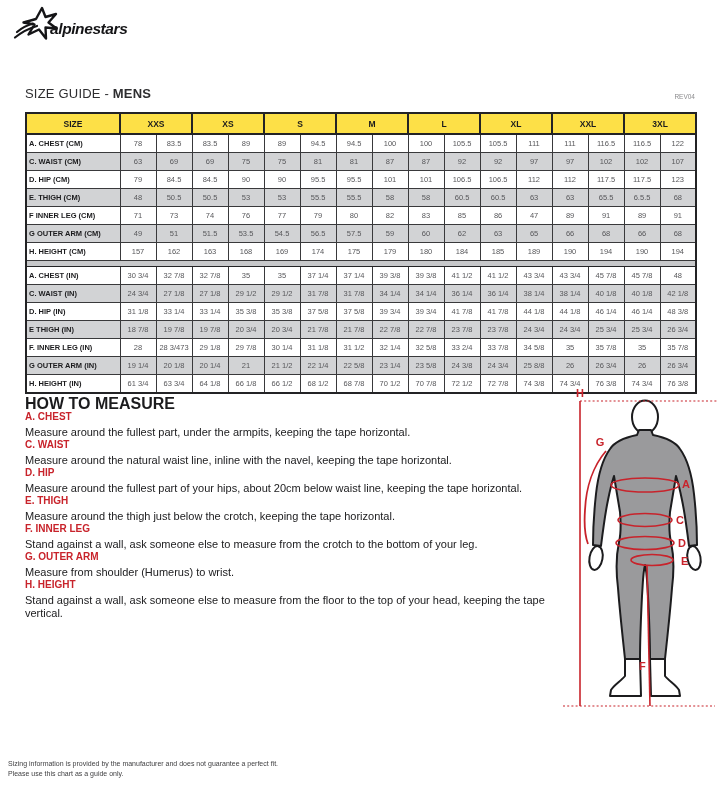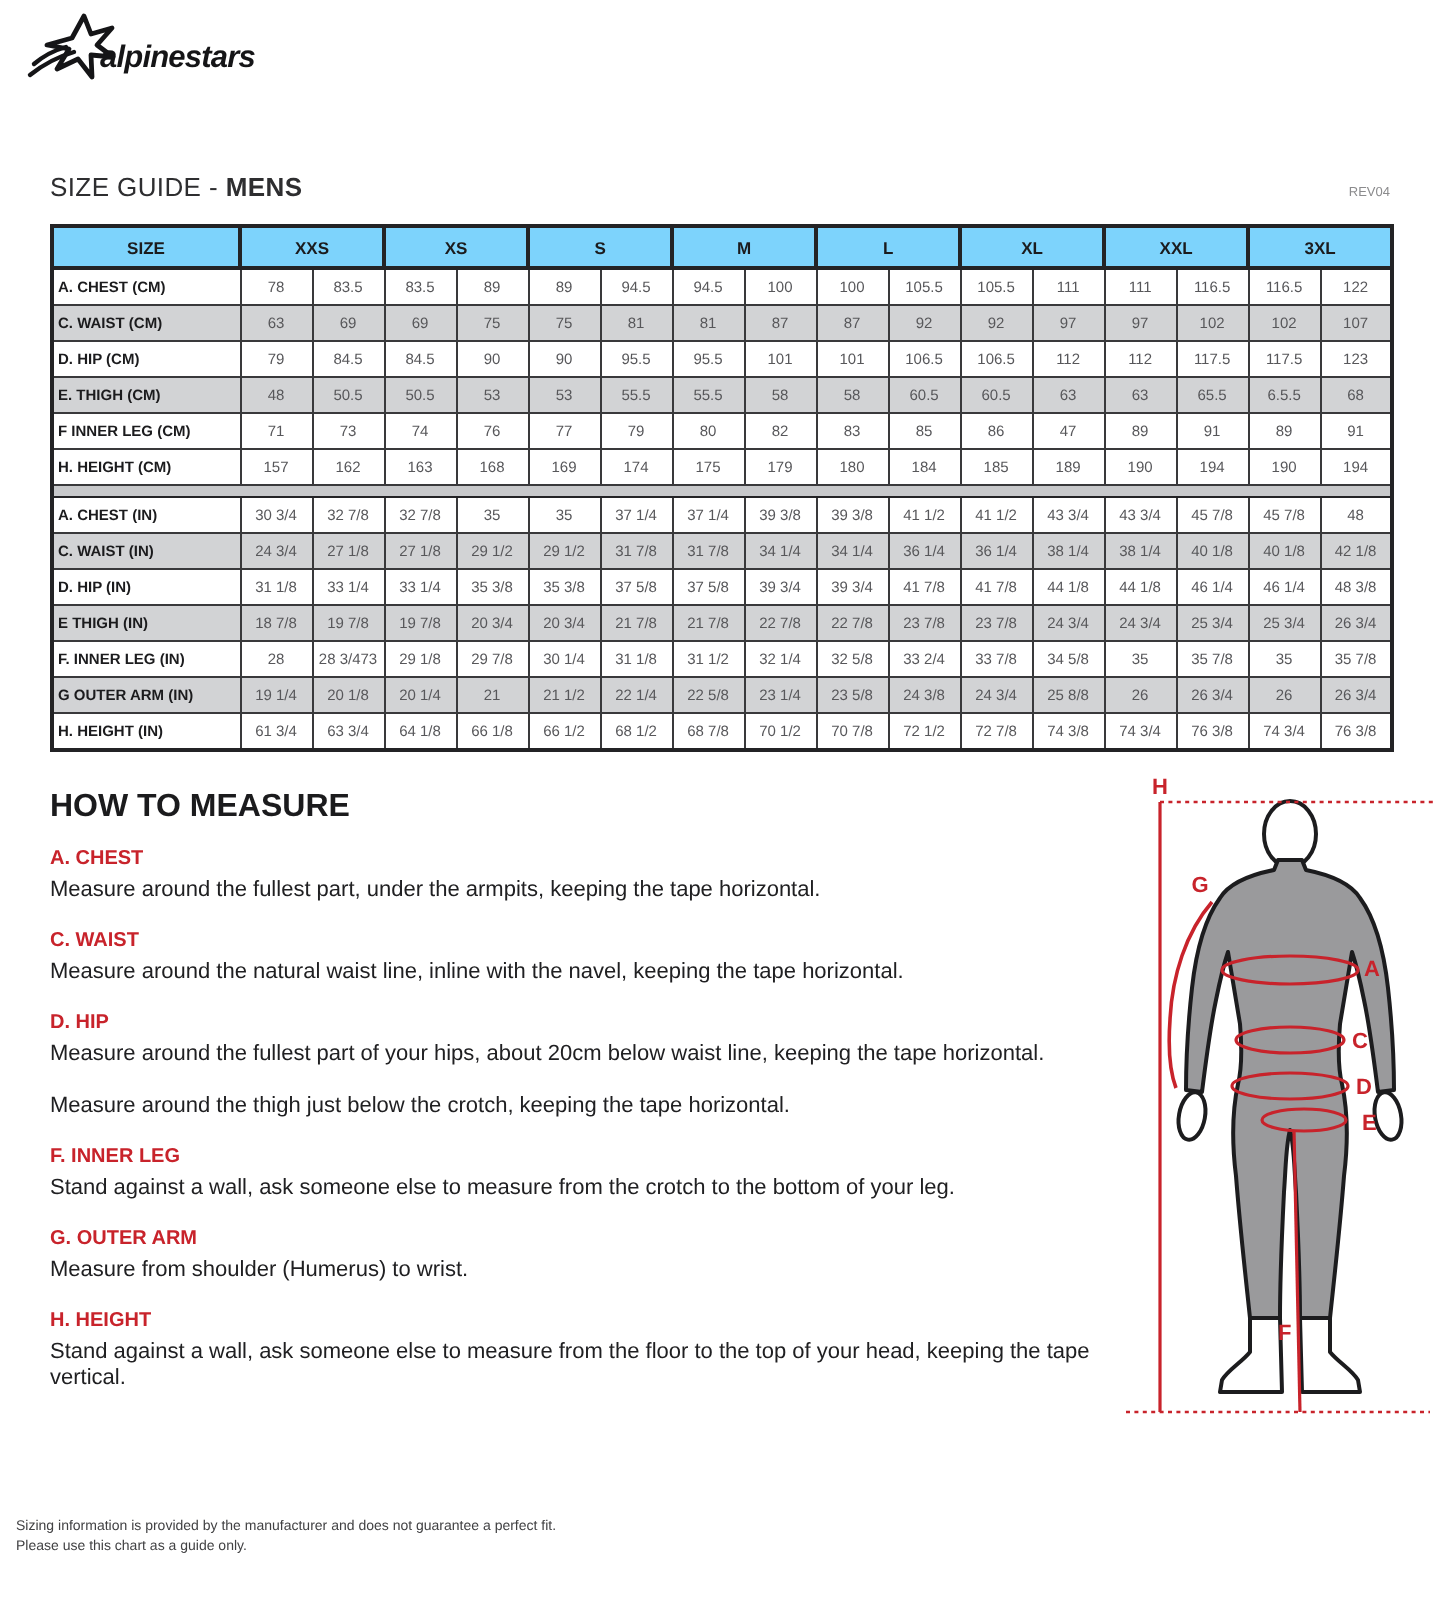--- a/index.html
+++ b/index.html
@@ -13,34 +13,34 @@
   .heading-row{position:absolute;left:25px;top:86px;width:670px;display:flex;align-items:flex-end;justify-content:space-between;}
   .page-title{font-size:13px;letter-spacing:.2px;color:#2e2e30;}
   .page-title .bold{font-weight:bold;margin-top:11px;}
   .rev{font-size:6.5px;color:#8b8b8d;padding-bottom:1px;}
   
   table.size-table{
     position:absolute;left:25px;top:112px;width:670px;
     border-collapse:collapse;table-layout:fixed;border:2px solid #232325;
   }
   table.size-table th{
-    background:#7dd3fc;border:2px solid #232325;font-size:8.5px;font-weight:bold;
+    background:#fde047;border:2px solid #232325;font-size:8.5px;font-weight:bold;
     height:19px;text-align:center;color:#1b1b1d;padding:0;
   }
   table.size-table td{
     border:1px solid #39393b;font-size:7.5px;height:17px;padding:0 2px;
   }
   td.row-label{font-weight:bold;text-align:left;padding-left:4px;color:#1b1b1d;}
   td.size-value{text-align:center;color:#57575a;}
   tr.stripe td{background:#d2d3d5;}
   tr.section-sep td{height:5px;background:#c7c8ca;border:1px solid #232325;padding:0;}
   
   .how-to{position:absolute;left:25px;top:397px;width:525px;}
   .htm-title{font-size:16px;font-weight:bold;color:#1b1b1d;line-height:14px;}
-  .htm-item{margin-top:13px;}
+  .htm-item{}
   .htm-heading{font-size:10px;font-weight:bold;line-height:12px;}
   .htm-text{font-size:11px;line-height:13px;margin-top:3px;color:#202022;}
   
   .figure{position:absolute;left:555px;top:388px;width:165px;height:372px;}
   .fig-label{font-size:11px;font-weight:bold;}
   
   .footer{position:absolute;left:8px;top:759px;font-size:7px;line-height:10px;color:#414143;}
 </style>
 </head>
 <body>
@@ -183,20 +183,39 @@
         <td class="size-value">82</td>
         <td class="size-value">83</td>
         <td class="size-value">85</td>
         <td class="size-value">86</td>
         <td class="size-value">47</td>
         <td class="size-value">89</td>
         <td class="size-value">91</td>
         <td class="size-value">89</td>
         <td class="size-value">91</td>
       </tr>
+      <tr class="stripe">
+        <td class="row-label">G OUTER ARM (CM)</td>
+        <td class="size-value">49</td>
+        <td class="size-value">51</td>
+        <td class="size-value">51.5</td>
+        <td class="size-value">53.5</td>
+        <td class="size-value">54.5</td>
+        <td class="size-value">56.5</td>
+        <td class="size-value">57.5</td>
+        <td class="size-value">59</td>
+        <td class="size-value">60</td>
+        <td class="size-value">62</td>
+        <td class="size-value">63</td>
+        <td class="size-value">65</td>
+        <td class="size-value">66</td>
+        <td class="size-value">68</td>
+        <td class="size-value">66</td>
+        <td class="size-value">68</td>
+      </tr>
       <tr>
         <td class="row-label">H. HEIGHT (CM)</td>
         <td class="size-value">157</td>
         <td class="size-value">162</td>
         <td class="size-value">163</td>
         <td class="size-value">168</td>
         <td class="size-value">169</td>
         <td class="size-value">174</td>
         <td class="size-value">175</td>
         <td class="size-value">179</td>
@@ -357,20 +376,21 @@
       </div>
       <div class="htm-item">
         <div class="htm-heading" style="color: rgb(200, 35, 43);">C. WAIST</div>
         <div class="htm-text">Measure around the natural waist line, inline with the navel, keeping the tape horizontal.</div>
       </div>
       <div class="htm-item">
         <div class="htm-heading" style="color: rgb(200, 35, 43);">D. HIP</div>
         <div class="htm-text">Measure around the fullest part of your hips, about 20cm below waist line, keeping the tape horizontal.</div>
       </div>
       <div class="htm-item">
+        <div class="htm-heading" style="color: rgb(200, 35, 43);">E. THIGH</div>
         <div class="htm-text">Measure around the thigh just below the crotch, keeping the tape horizontal.</div>
       </div>
       <div class="htm-item">
         <div class="htm-heading" style="color: rgb(200, 35, 43);">F. INNER LEG</div>
         <div class="htm-text">Stand against a wall, ask someone else to measure from the crotch to the bottom of your leg.</div>
       </div>
       <div class="htm-item">
         <div class="htm-heading" style="color: rgb(200, 35, 43);">G. OUTER ARM</div>
         <div class="htm-text">Measure from shoulder (Humerus) to wrist.</div>
       </div>

